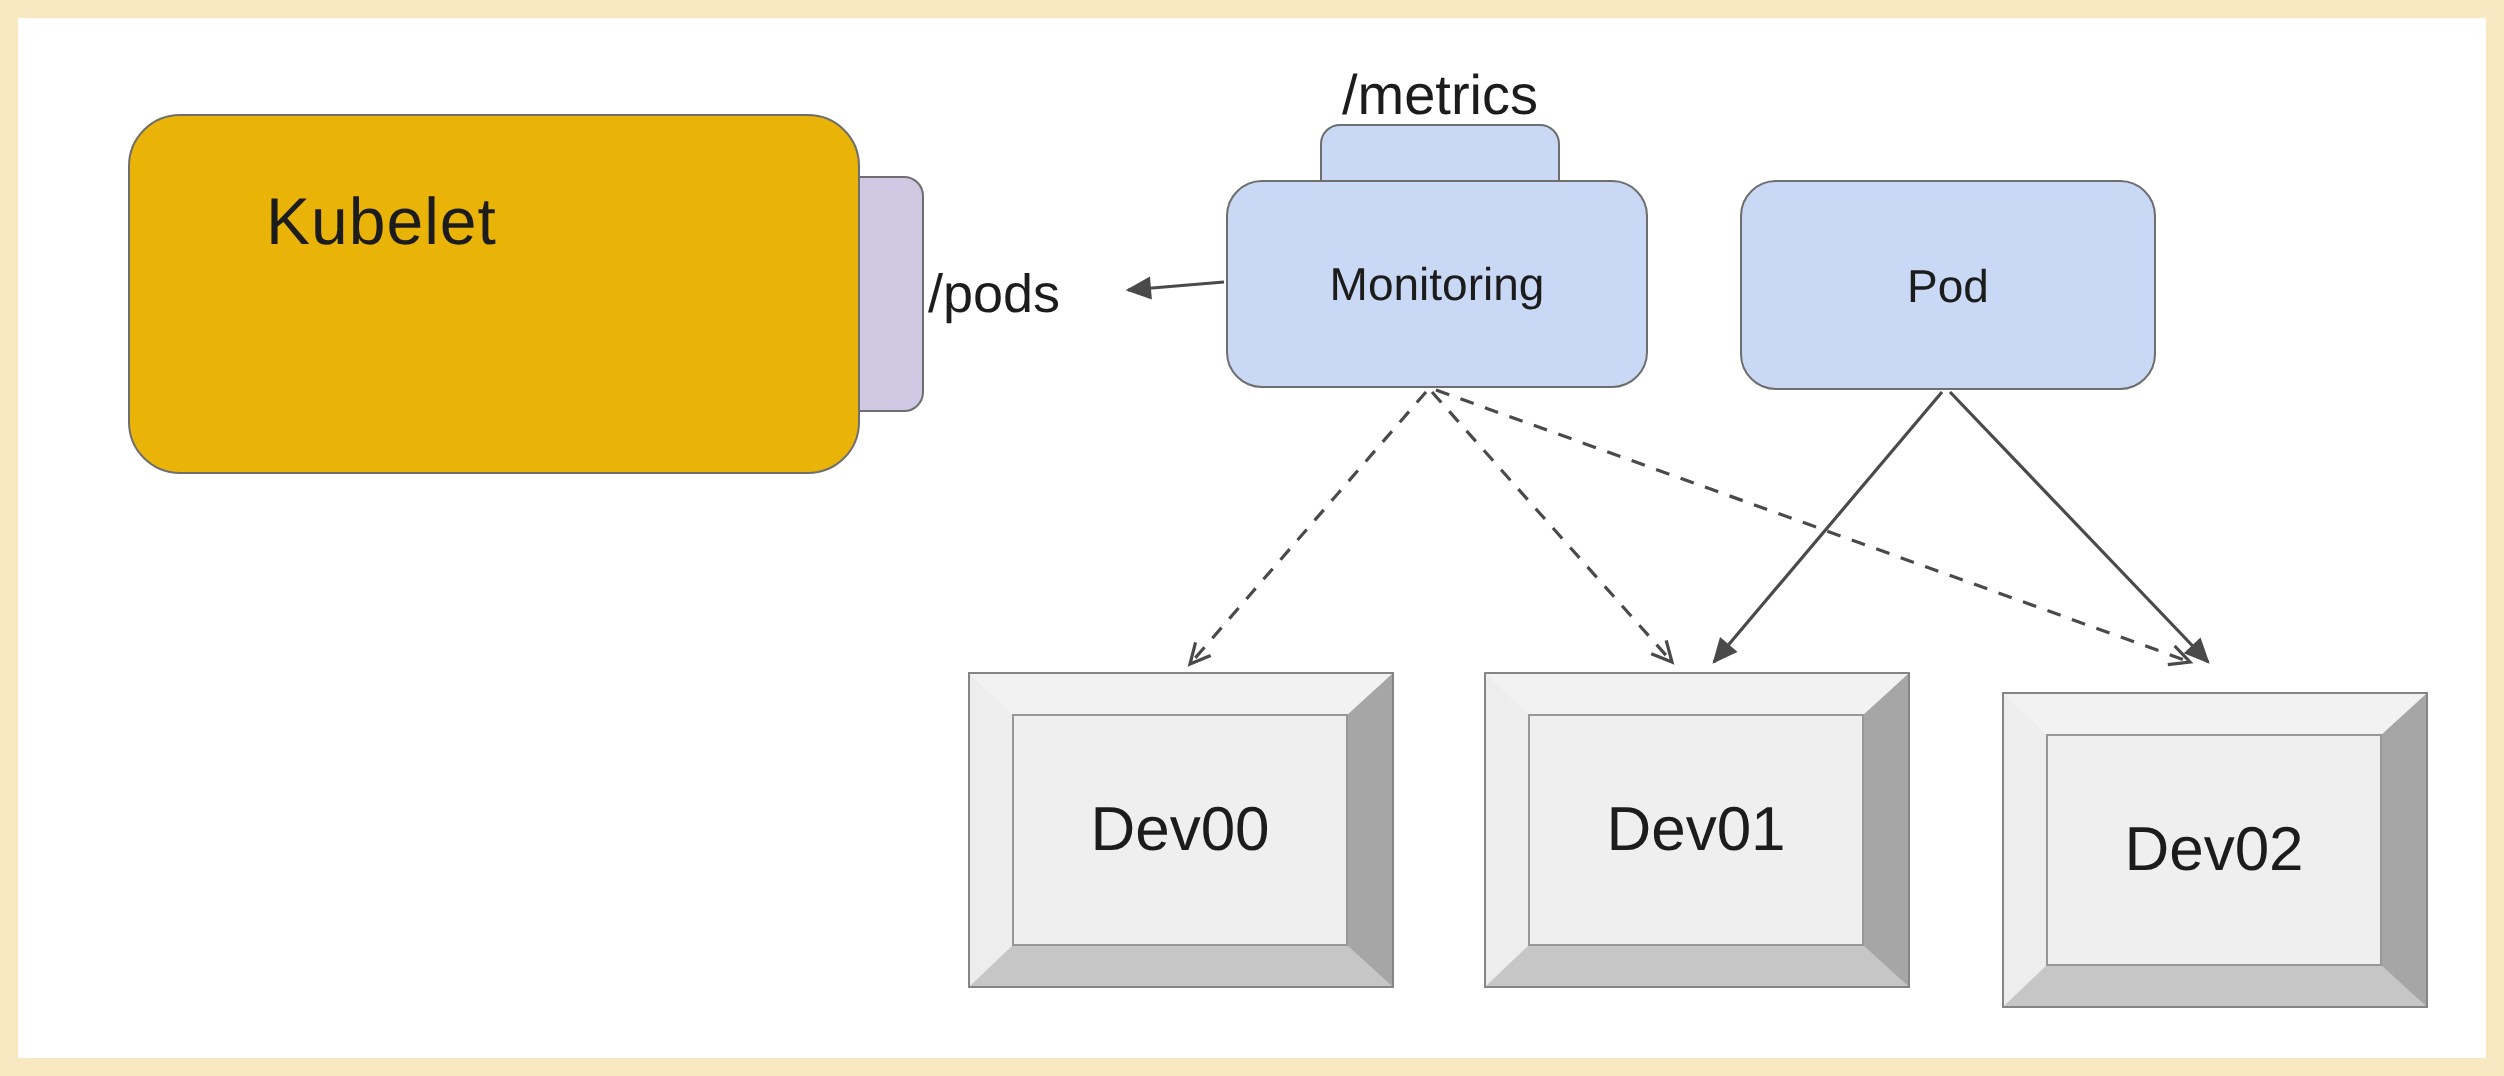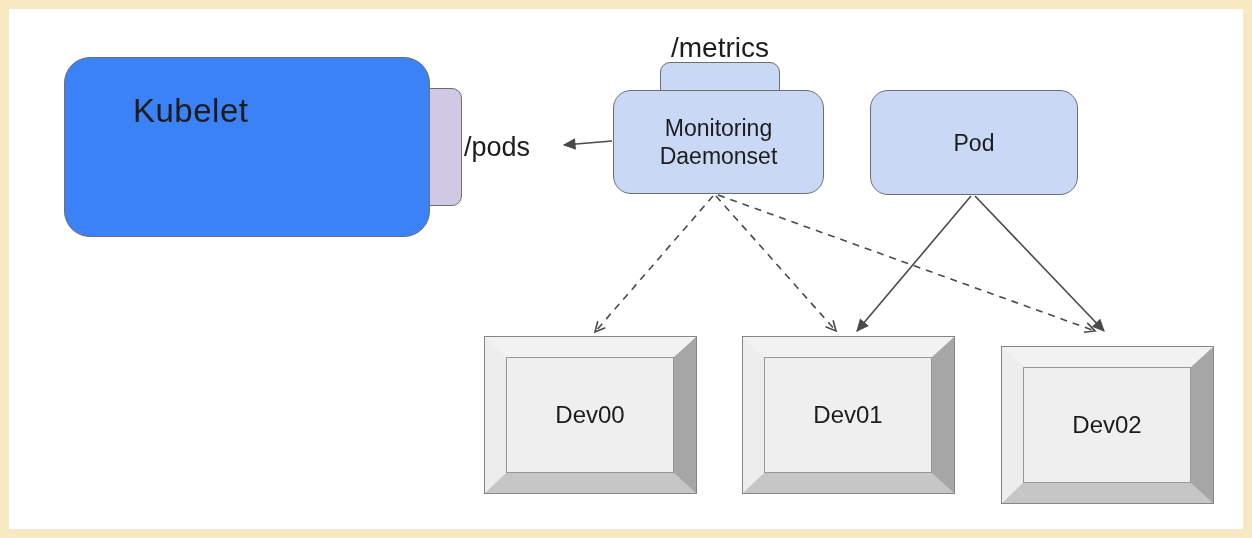--- a/index.html
+++ b/index.html
@@ -10,21 +10,21 @@
   .frame{
     position:absolute;inset:0;border:9px solid #f8e9c2;box-sizing:border-box;
     pointer-events:none;z-index:10;
   }
   .node{
     position:absolute;box-sizing:border-box;border:1.6px solid #6e6e6e;
   }
   
   .kubelet-main{
     left:64px;top:57px;width:366px;height:180px;border-radius:26px;
-    background:#3b82f6;z-index:3;
+    background:#eab308;z-index:3;
   }
   .kubelet-card{
     left:392px;top:88px;width:70px;height:118px;border-radius:10px;
     background:#cfc9e4;z-index:2;
   }
   .kubelet-label{
     position:absolute;left:68px;top:34px;font-size:33px;letter-spacing:.5px;
   }
   
   .bluebox{
@@ -44,21 +44,21 @@
   
   .device{
     position:absolute;width:211px;height:156px;box-sizing:border-box;
     border-style:solid;border-width:21px 23px 21px 22px;
     border-top-color:#f2f2f2;border-left-color:#ededed;
     border-right-color:#a6a6a6;border-bottom-color:#c6c6c6;
     box-shadow:0 0 0 1px #858585;z-index:3;
   }
   .device-face{
     width:100%;height:100%;background:#efefef;box-shadow:0 0 0 1px #979797;
-    display:flex;align-items:center;justify-content:center;font-size:24px;
+    display:flex;align-items:center;justify-content:center;font-size:31px;
   }
   .dev00{left:485px;top:337px;}
   .dev01{left:743px;top:337px;}
   .dev02{left:1002px;top:347px;}
   
   .edges{position:absolute;left:0;top:0;z-index:1;pointer-events:none;}
   .edges .solid{stroke:#4a4a4a;stroke-width:1.6;fill:none;}
   .edges .dashed{stroke:#4a4a4a;stroke-width:1.6;fill:none;stroke-dasharray:7 6;}
 </style>
 </head>
@@ -84,21 +84,20 @@
 <div class="node kubelet-card"></div>
 <div class="node kubelet-main">
   <span class="kubelet-label">Kubelet</span>
 </div>
 <span class="endpoint-label pods-label">/pods</span>
 
 <span class="endpoint-label metrics-label">/metrics</span>
 <div class="node metrics-tab"></div>
 <div class="node bluebox monitoring-box">
   <span>Monitoring</span>
-  <span>Daemonset</span>
 </div>
 
 <div class="node bluebox workload-box">
   <span>Pod</span>
 </div>
 
 <div class="device dev00">
   <div class="device-face">
     <span>Dev00</span>
   </div>

